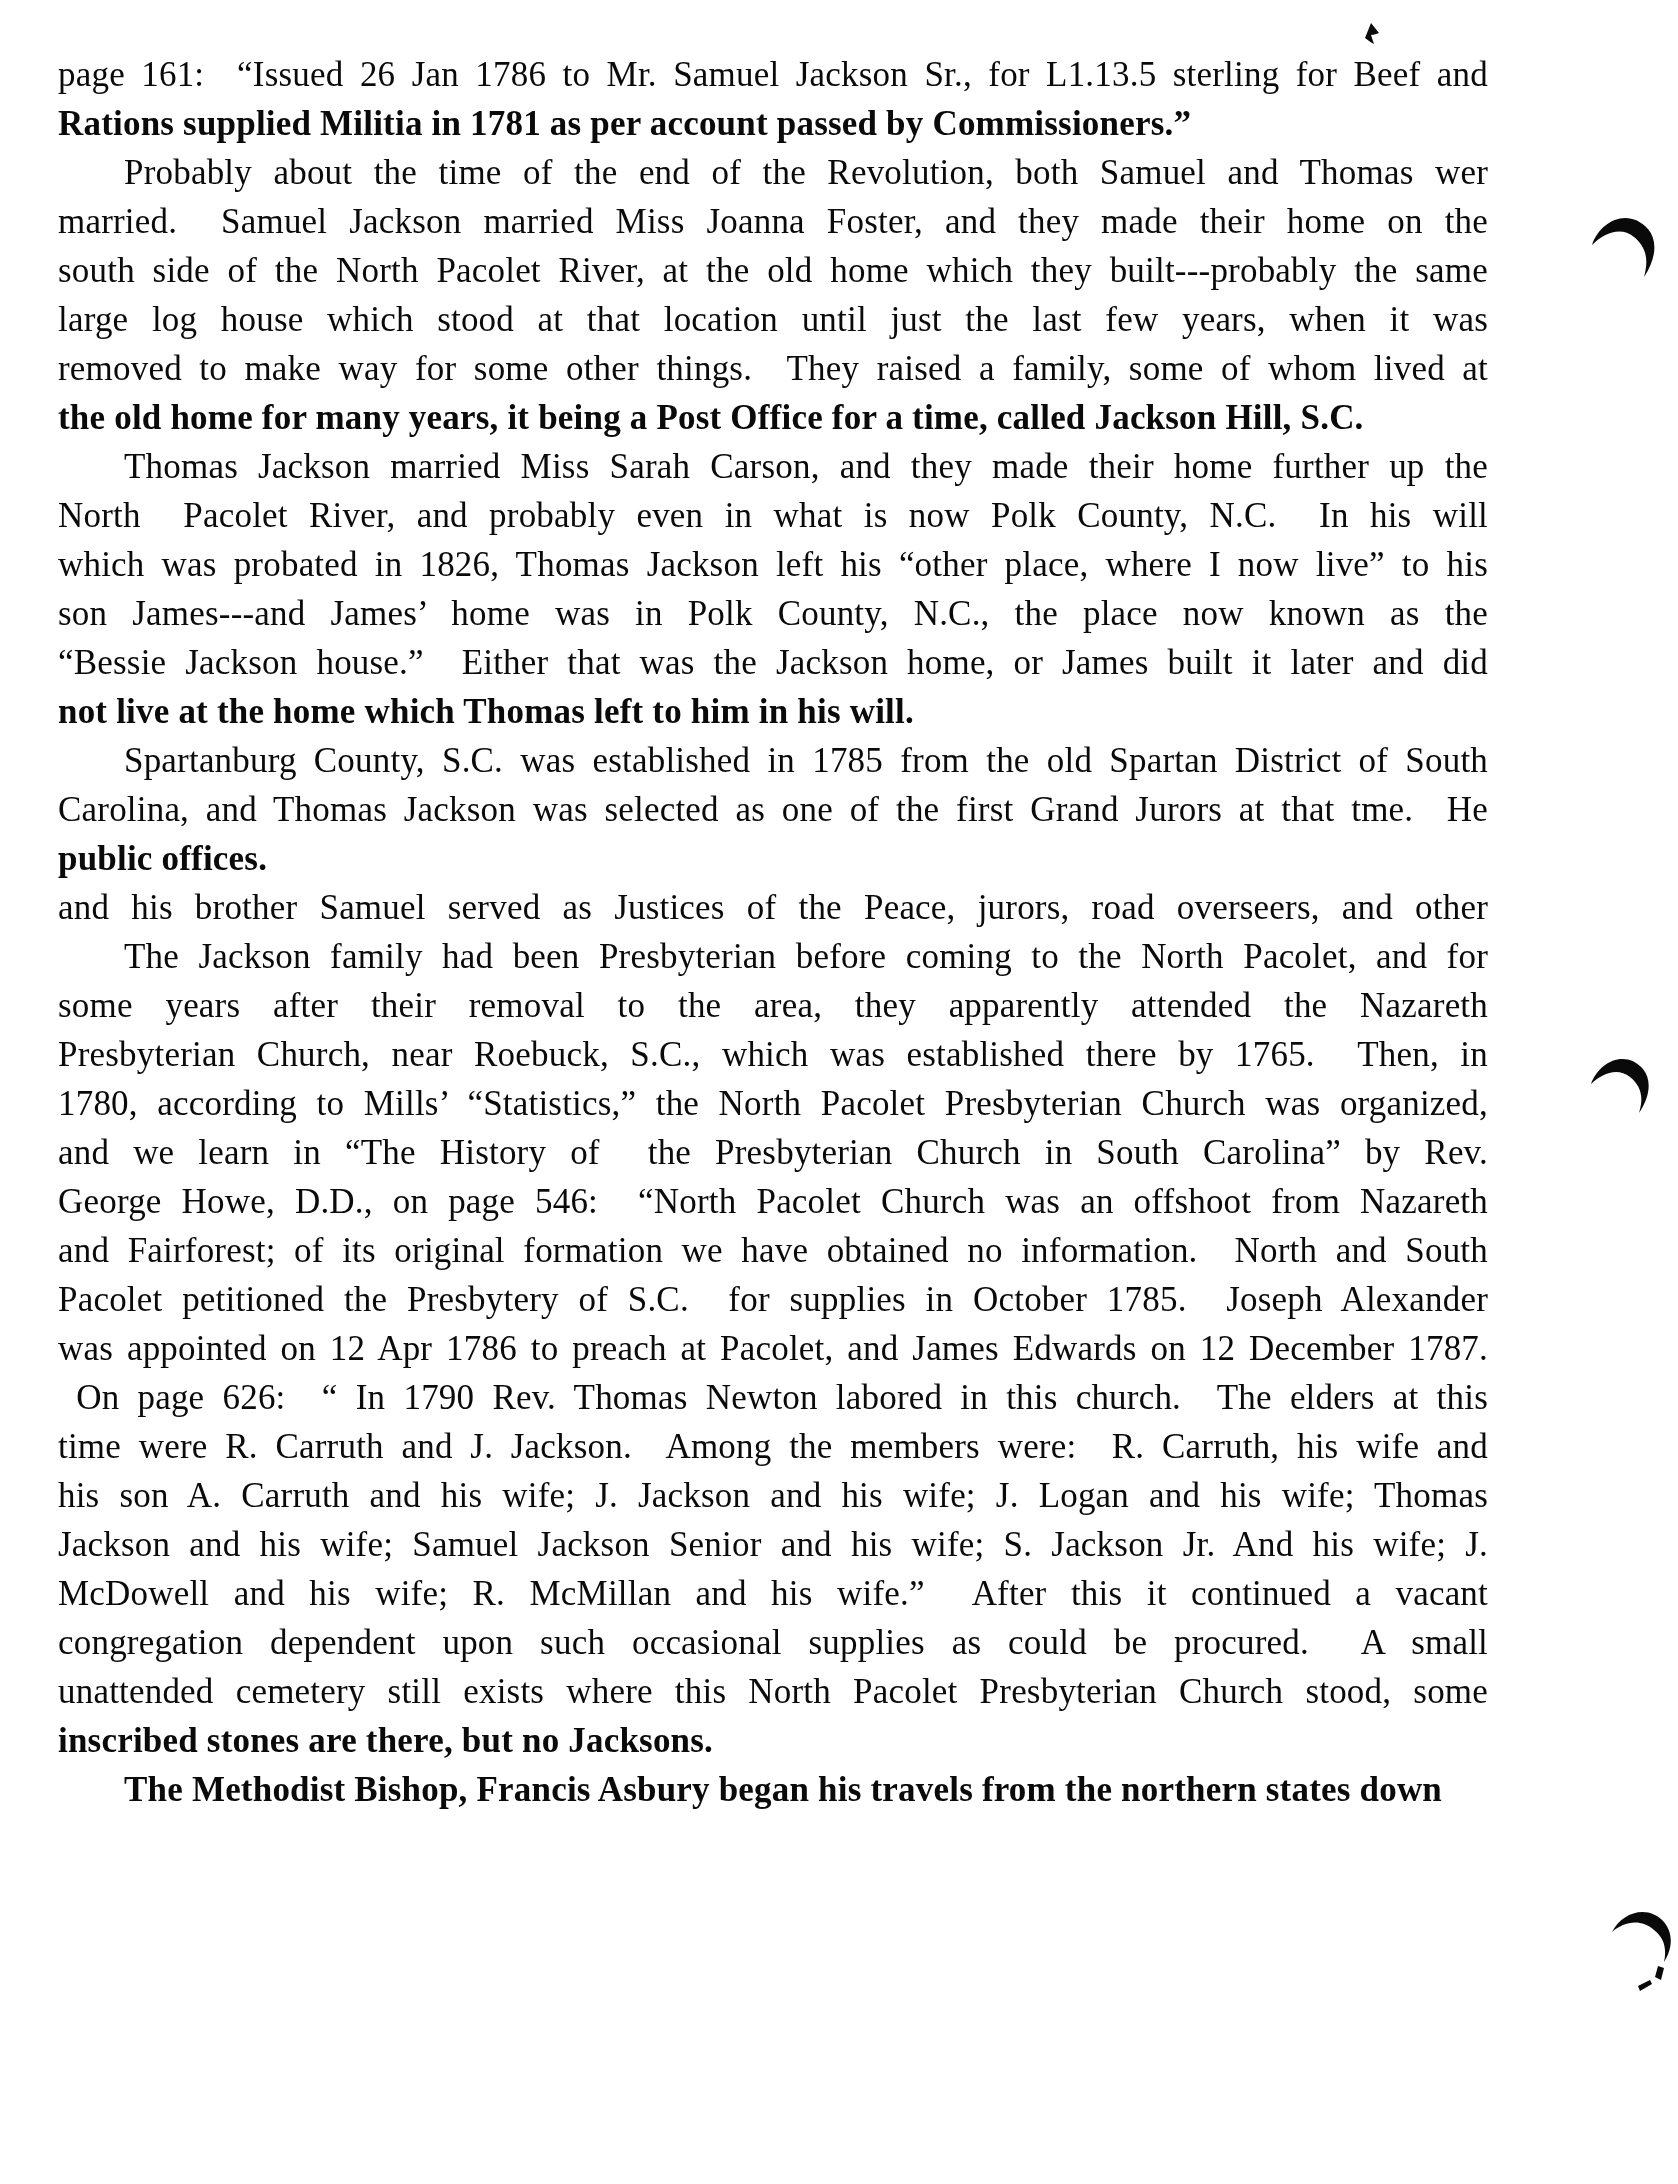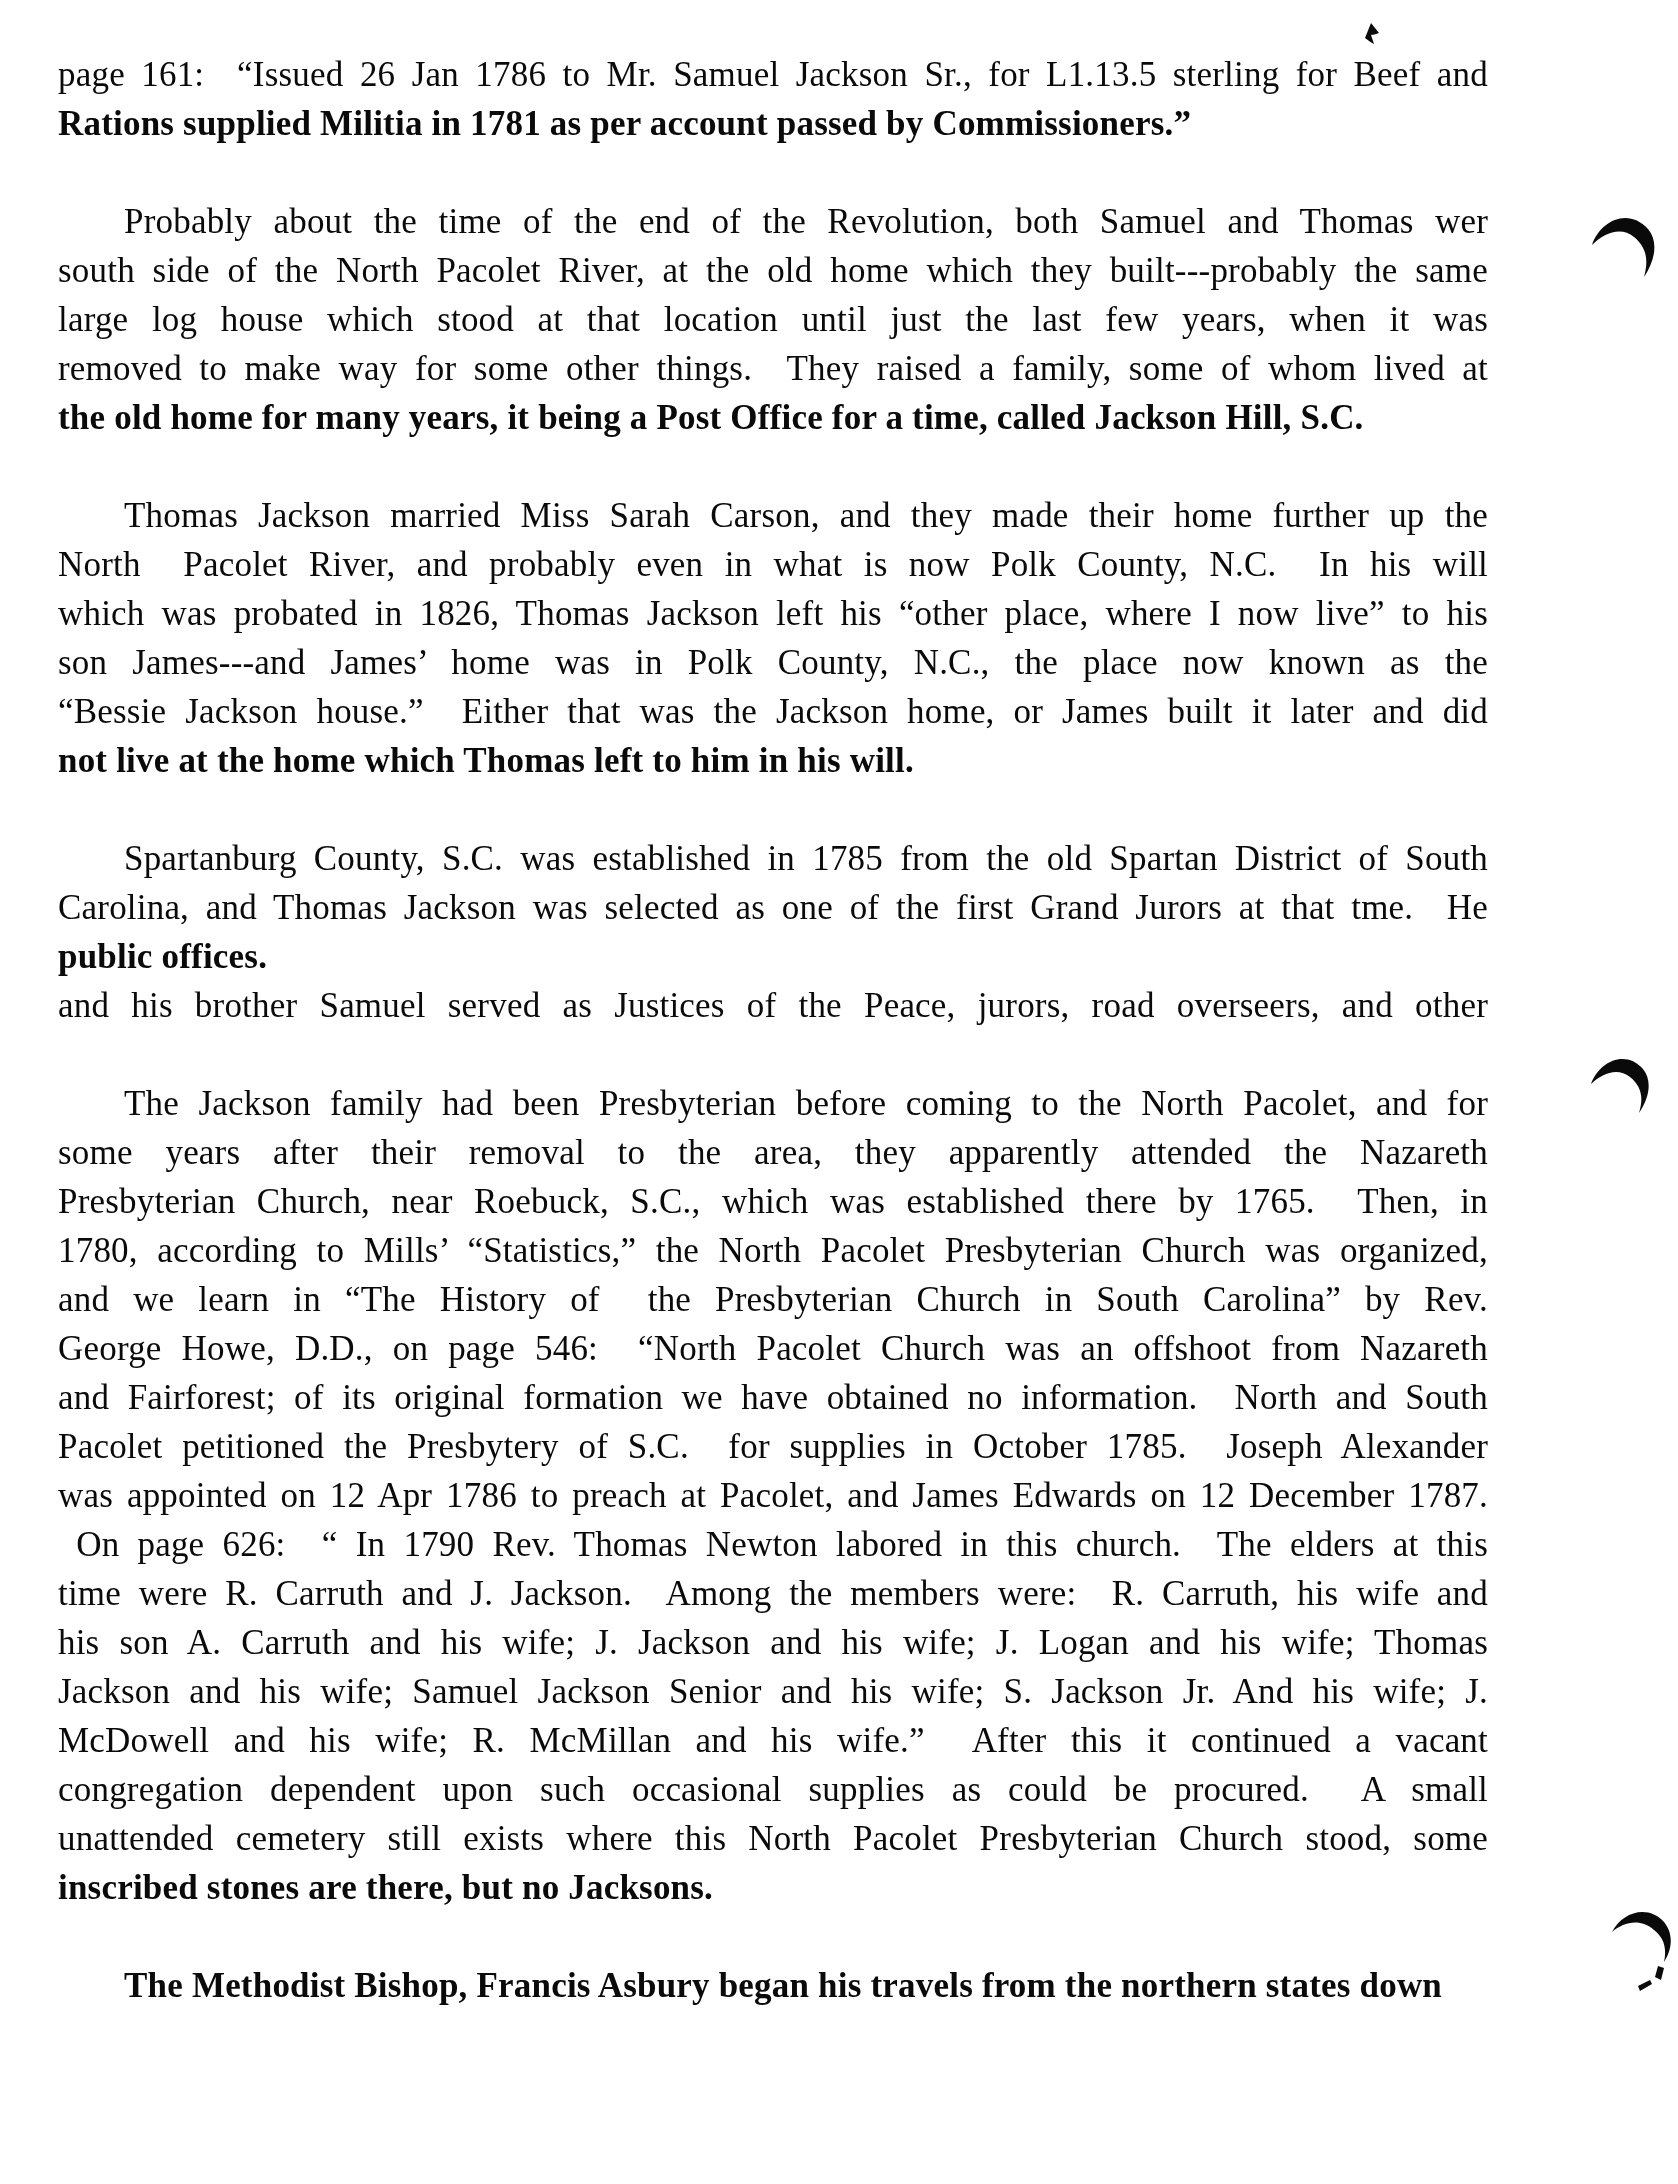--- a/index.html
+++ b/index.html
@@ -12,21 +12,21 @@
     position: relative;
     width: 1557px; height: 2184px;
     box-sizing: border-box;
     background: #ffffff;
     color: #0a0a0a;
     font-family: "Liberation Serif", "DejaVu Serif", serif;
     font-size: 35px;
     line-height: 49px;
     padding: 50px 69px 0 58px;
   }
-  .para { margin-top: 49px; }
+  .para { }
   .para:first-child { margin-top: 0; }
   .line {
     text-align: justify;
     text-align-last: justify;
     letter-spacing: 0.2px;
   }
   .line.last { text-align-last: left; font-weight: bold; }
   .line.indent { text-indent: 66px; }
   .mark { position: absolute; }
   .mark svg { display: block; }
@@ -36,20 +36,21 @@
 
 <main class="page">
 
   <div>
       <div class="para">
         <div class="line">page 161:&nbsp; “Issued 26 Jan 1786 to Mr. Samuel Jackson Sr., for L1.13.5 sterling for Beef and</div>
         <div class="line last">Rations supplied Militia in 1781 as per account passed by Commissioners.”</div>
       </div>
       <div class="para">
         <div class="line indent">Probably about the time of the end of the Revolution, both Samuel and Thomas wer</div>
+        <div class="line">married.&nbsp; Samuel Jackson married Miss Joanna Foster, and they made their home on the</div>
         <div class="line">south side of the North Pacolet River, at the old home which they built---probably the same</div>
         <div class="line">large log house which stood at that location until just the last few years, when it was</div>
         <div class="line">removed to make way for some other things.&nbsp; They raised a family, some of whom lived at</div>
         <div class="line last">the old home for many years, it being a Post Office for a time, called Jackson Hill, S.C.</div>
       </div>
       <div class="para">
         <div class="line indent">Thomas Jackson married Miss Sarah Carson, and they made their home further up the</div>
         <div class="line">North&nbsp; Pacolet River, and probably even in what is now Polk County, N.C.&nbsp; In his will</div>
         <div class="line">which was probated in 1826, Thomas Jackson left his “other place, where I now live” to his</div>
         <div class="line">son James---and James’ home was in Polk County, N.C., the place now known as the</div>

